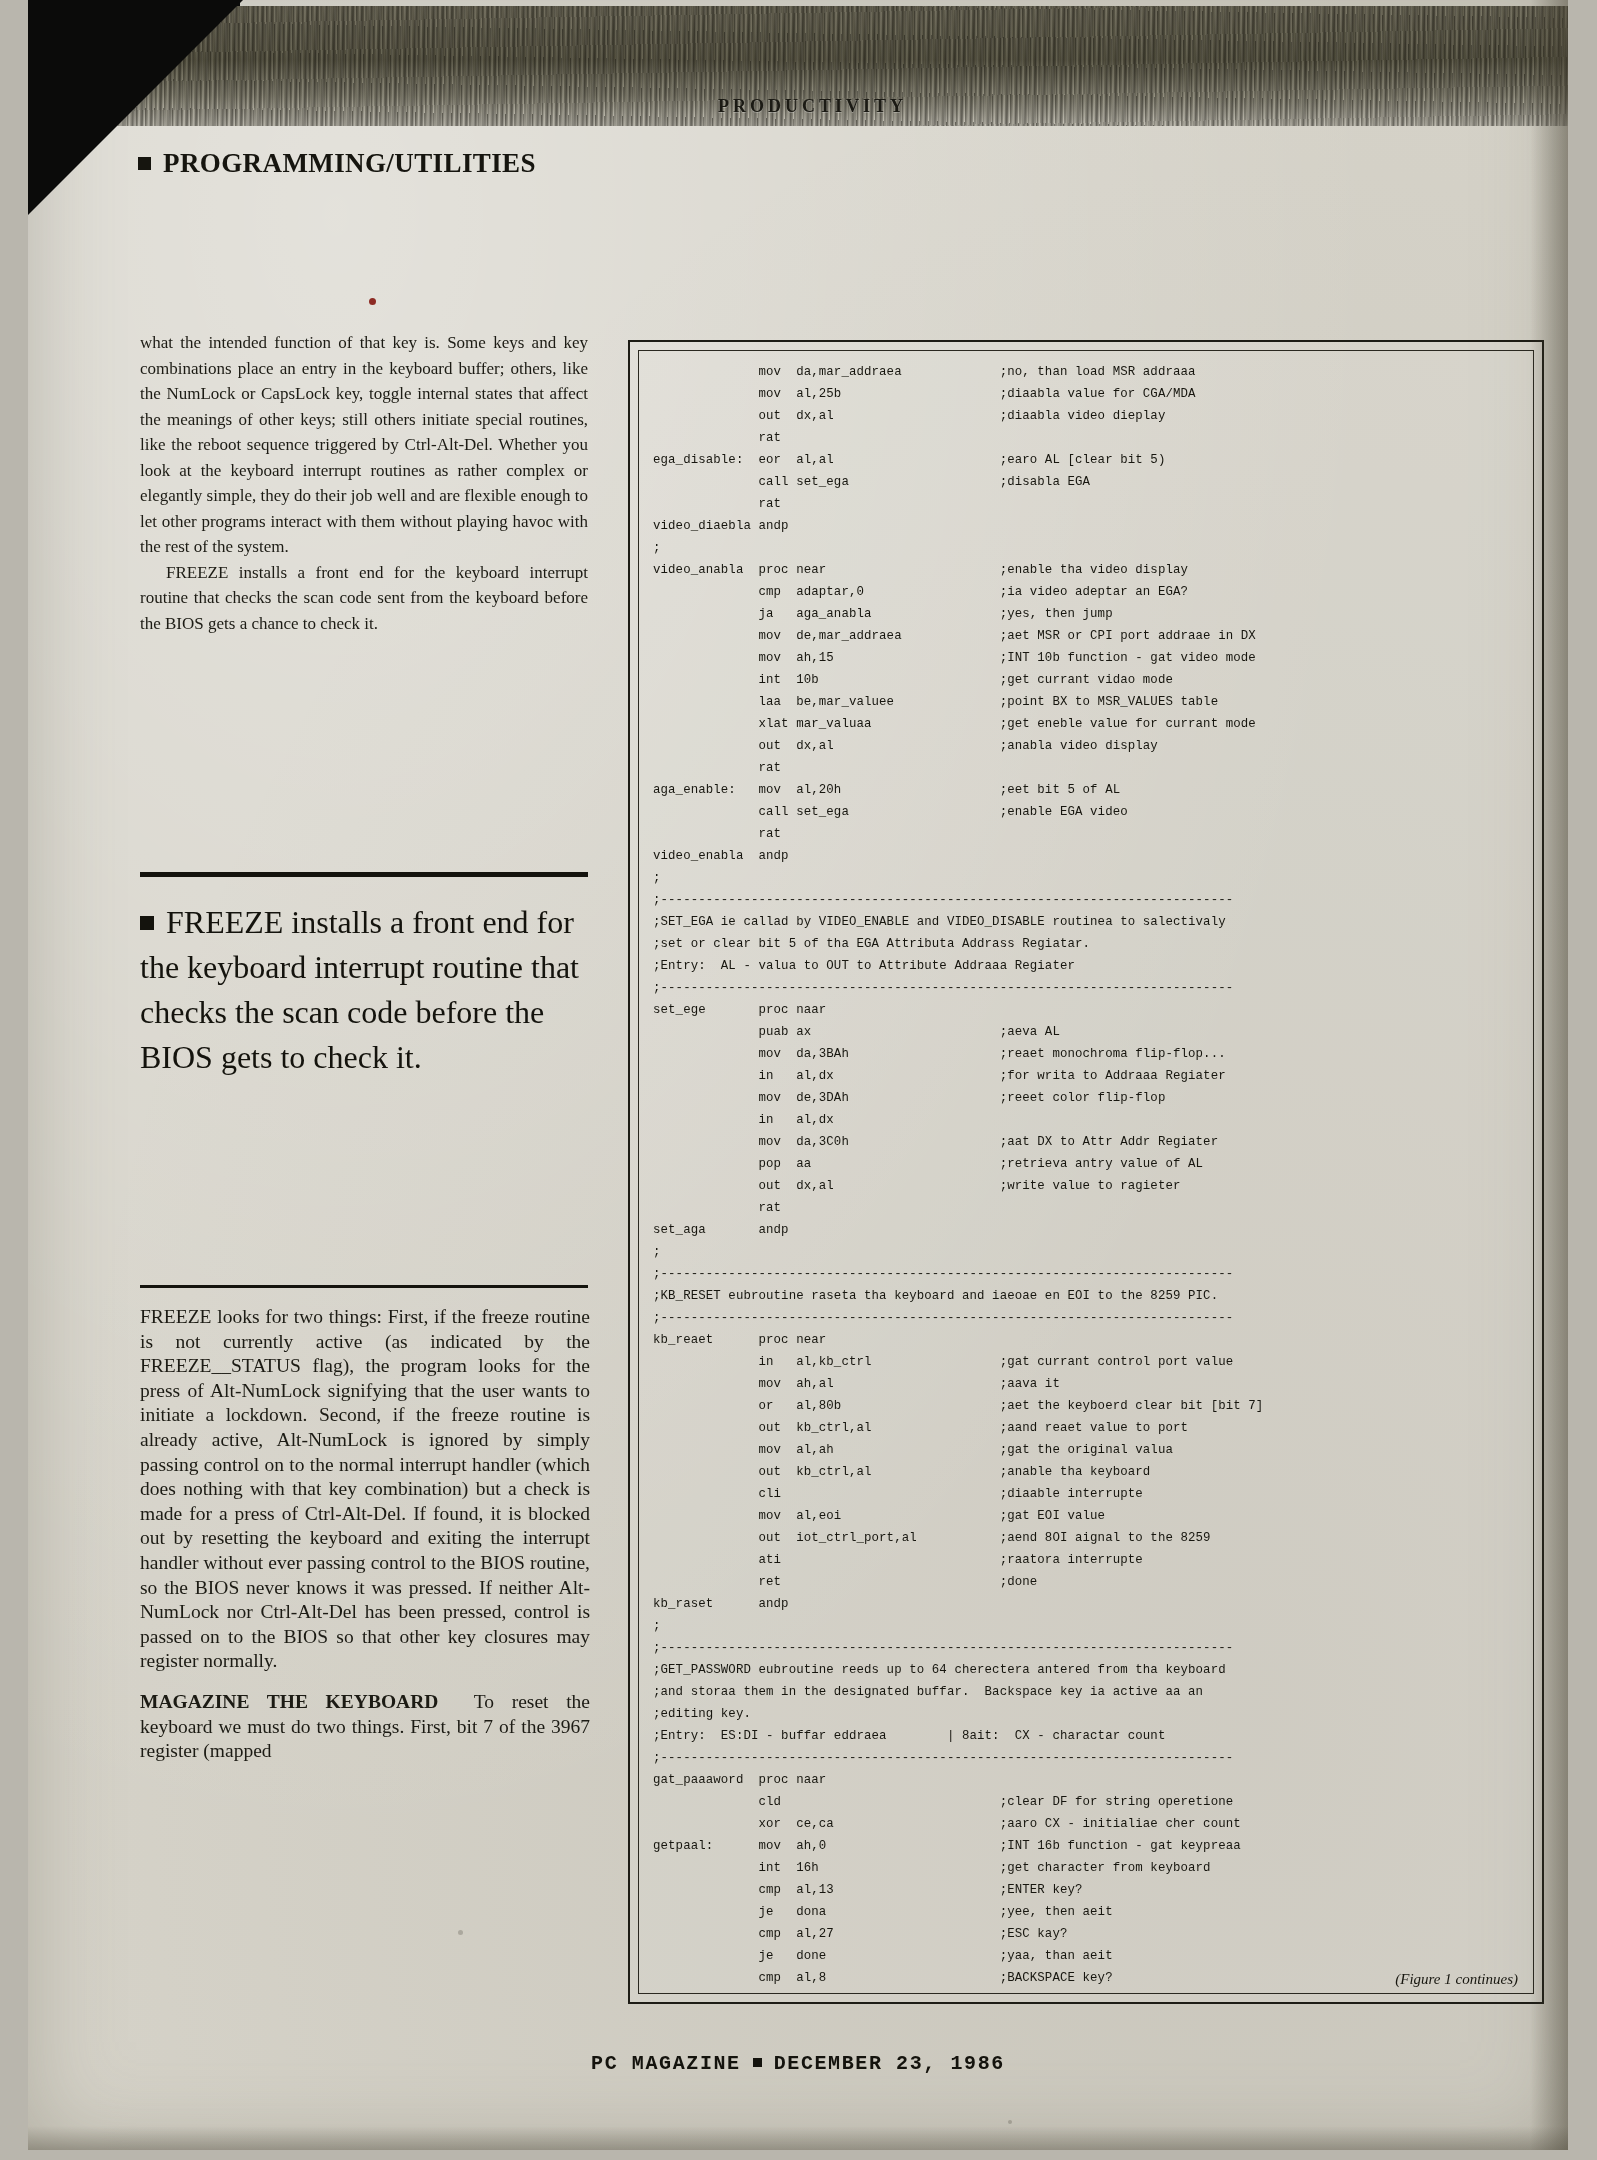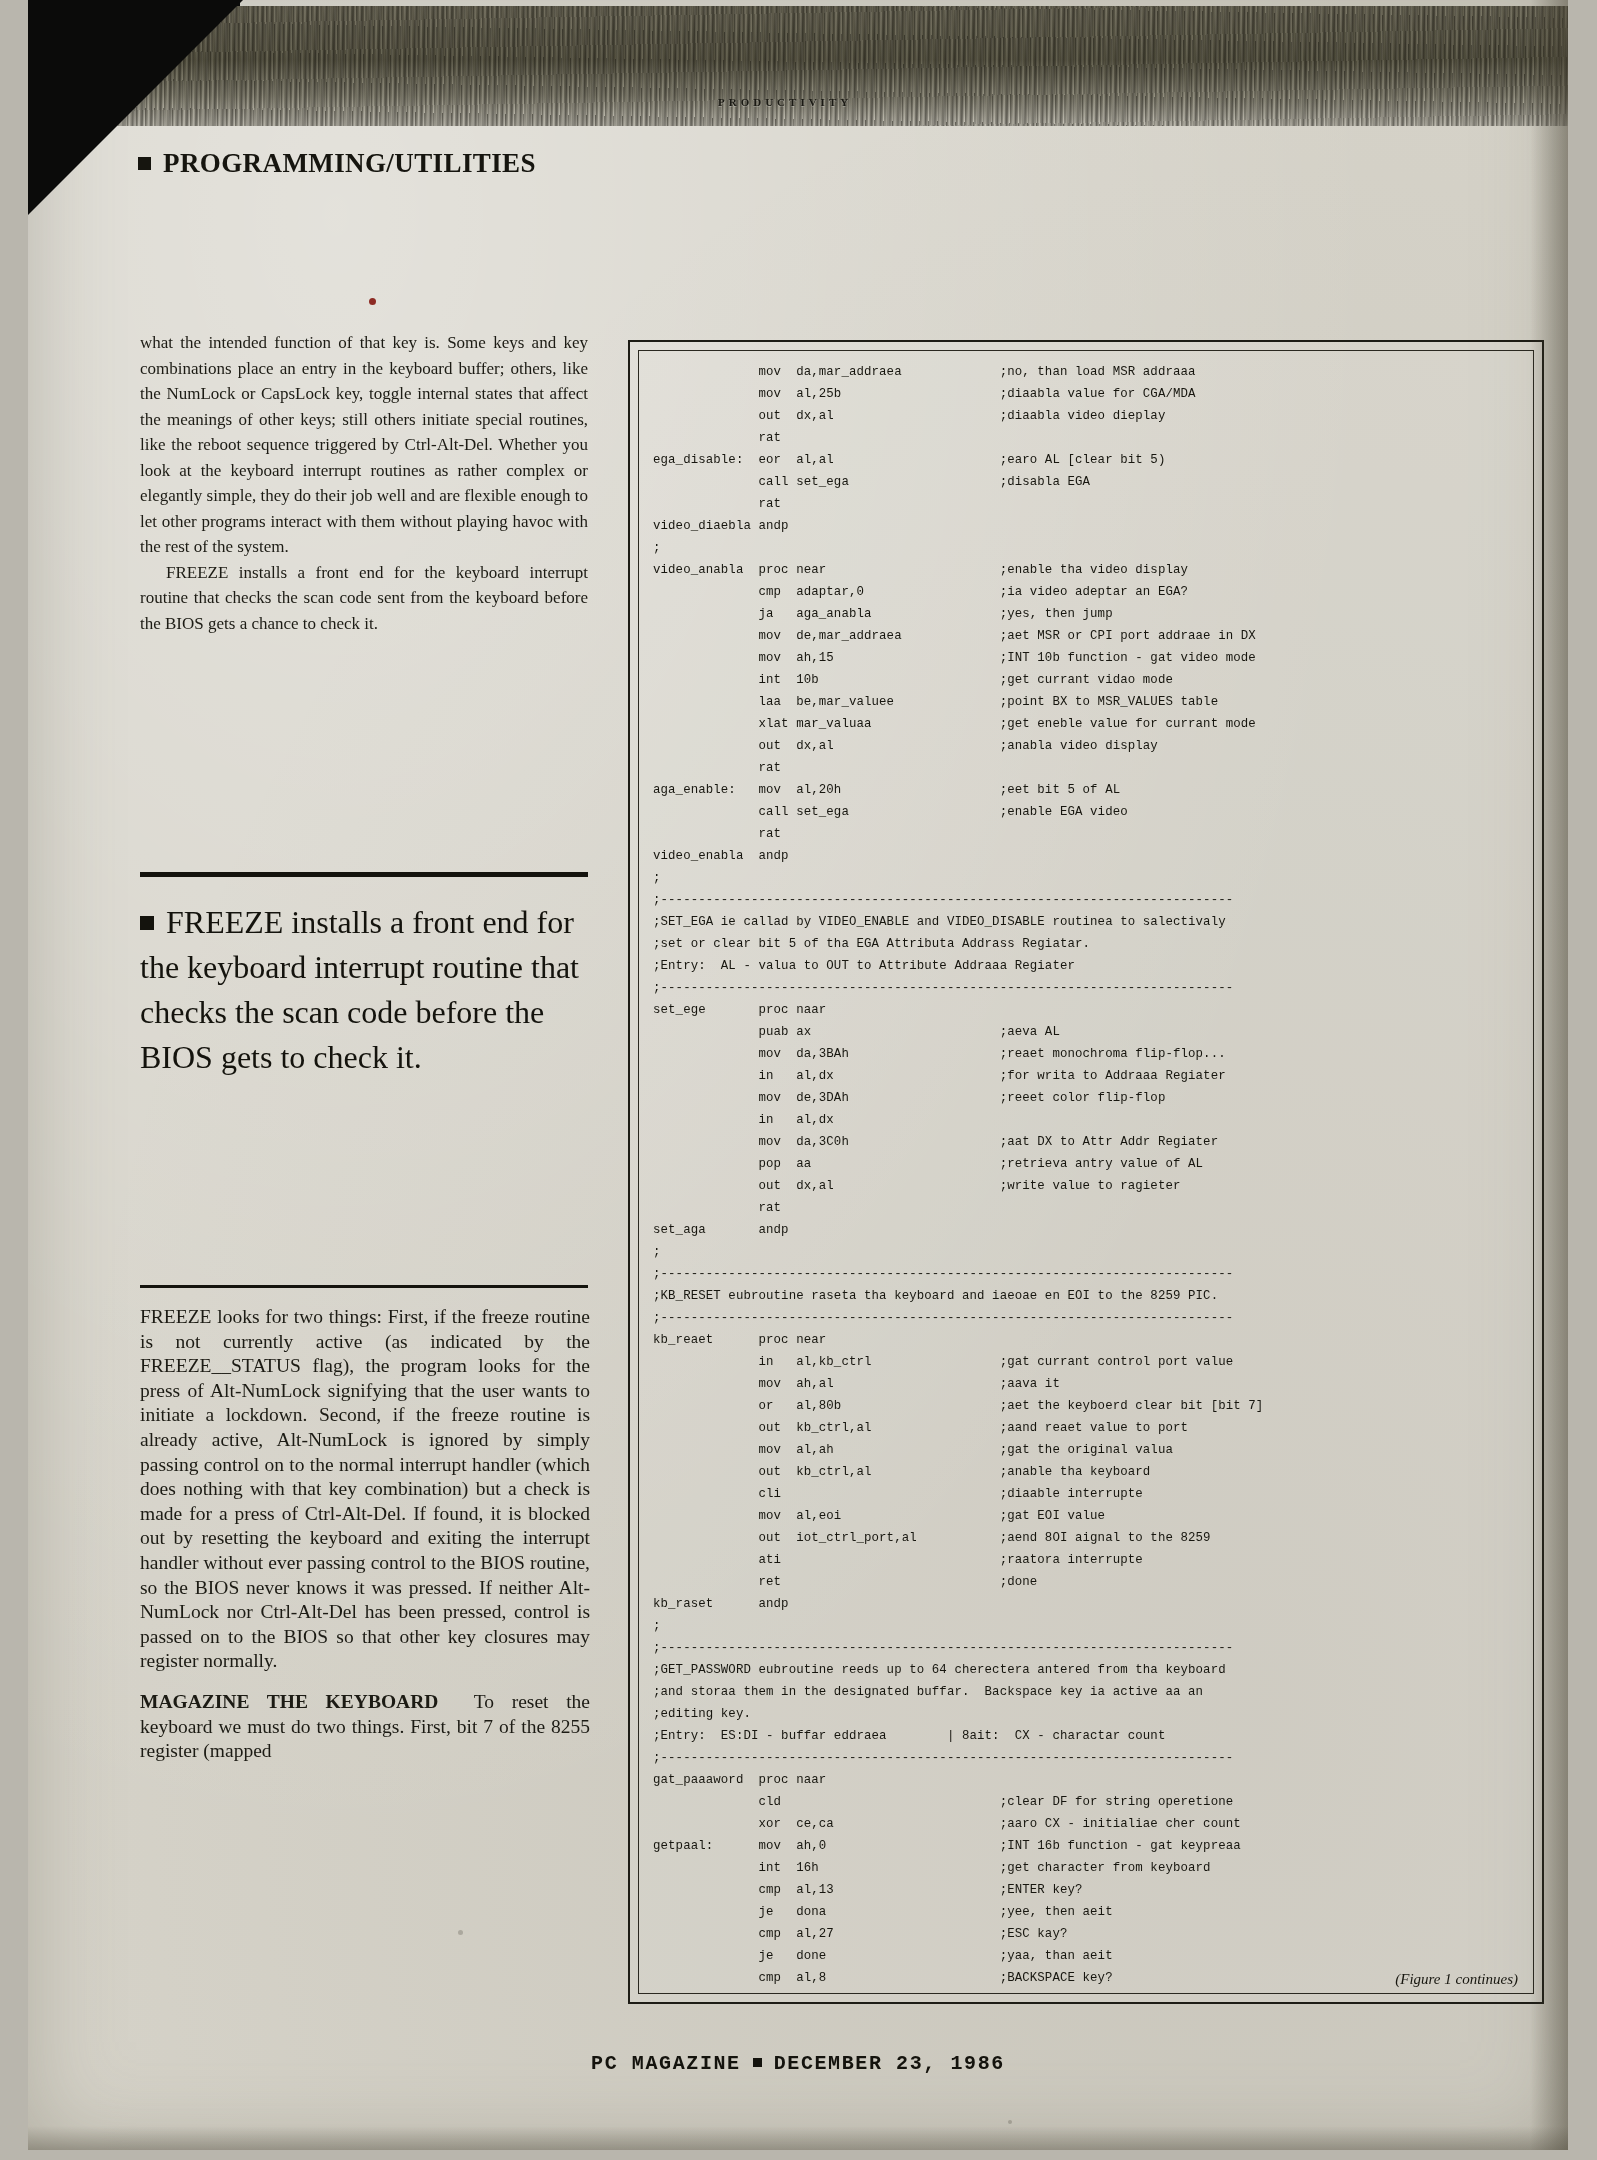--- a/index.html
+++ b/index.html
@@ -55,21 +55,21 @@
     content: "";
     position: absolute; left: 0; top: 0; right: 0; bottom: 0;
     background:
       repeating-linear-gradient(88deg, rgba(255,255,255,0.06) 0 2px, rgba(0,0,0,0.10) 2px 5px);
   }
   .band-label {
     position: absolute;
     left: 690px;
     top: 96px;
     font-family: "Liberation Serif", serif;
-    font-size: 11px;
+    font-size: 18px;
     letter-spacing: 4px;
     color: #1b1a14;
     font-weight: bold;
     z-index: 3;
     text-shadow: 0 1px 0 rgba(255,255,255,0.25);
   }
   .corner-tri {
     position: absolute;
     left: 0px;
     top: 0px;
@@ -292,21 +292,21 @@
 
     <div class="pull-rule-top"></div>
     <div class="pullquote">
       <span class="sq"></span><span>FREEZE installs a front end for the keyboard interrupt routine that checks the scan code before the BIOS gets to check it.</span>
     </div>
     <div class="pull-rule-bottom"></div>
 
     <div class="col-left-2">
       <p class="body-p2">FREEZE looks for two things: First, if the freeze routine is not currently active (as indicated by the FREEZE__STATUS flag), the program looks for the press of Alt-NumLock signifying that the user wants to initiate a lockdown. Second, if the freeze routine is already active, Alt-NumLock is ignored by simply passing control on to the normal interrupt handler (which does nothing with that key combination) but a check is made for a press of Ctrl-Alt-Del. If found, it is blocked out by resetting the keyboard and exiting the interrupt handler without ever passing control to the BIOS routine, so the BIOS never knows it was pressed. If neither Alt-NumLock nor Ctrl-Alt-Del has been pressed, control is passed on to the BIOS so that other key closures may register normally.</p>
       <p class="body-p2" style="margin-top:16px;">
-        <span class="subhead">MAGAZINE THE KEYBOARD</span>&nbsp;&nbsp;<span>To reset the keyboard we must do two things. First, bit 7 of the 8255 register (mapped</span>
+        <span class="subhead">MAGAZINE THE KEYBOARD</span>&nbsp;&nbsp;<span>To reset the keyboard we must do two things. First, bit 7 of the 3967 register (mapped</span>
       </p>
     </div>
 
     <div class="codebox">
       <div class="codebox-inner">
         <pre class="code">              mov  da,mar_addraea             ;no, than load MSR addraaa
               mov  al,25b                     ;diaabla value for CGA/MDA
               out  dx,al                      ;diaabla video dieplay
               rat
 ega_disable:  eor  al,al                      ;earo AL [clear bit 5)

